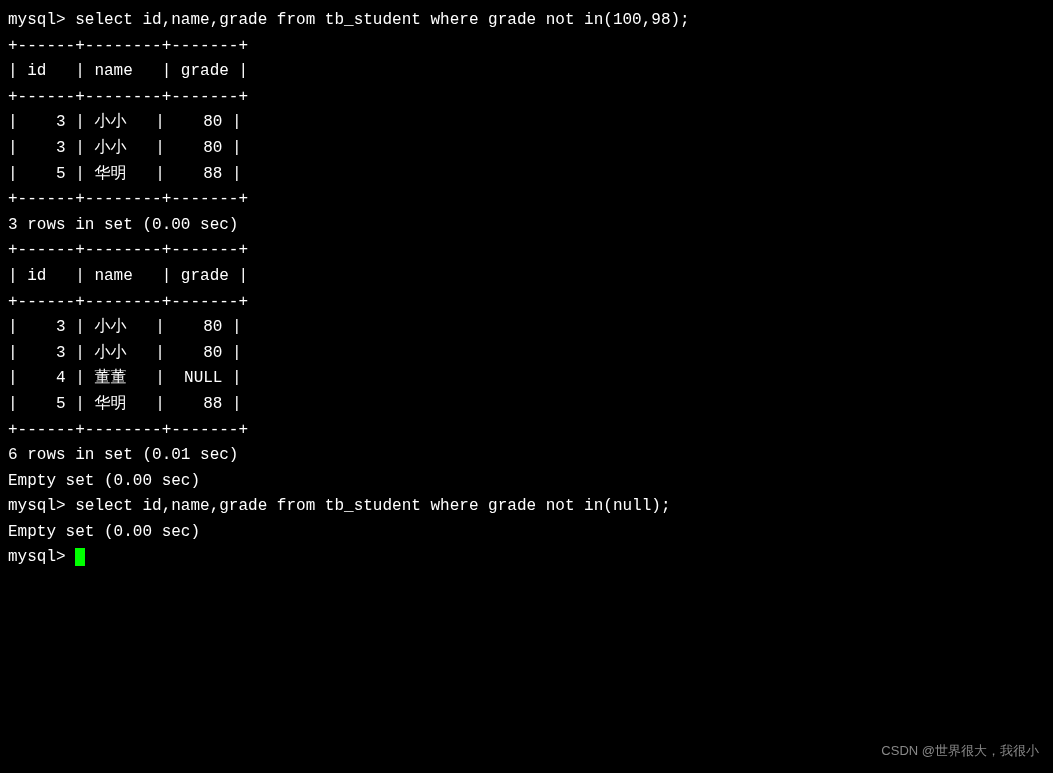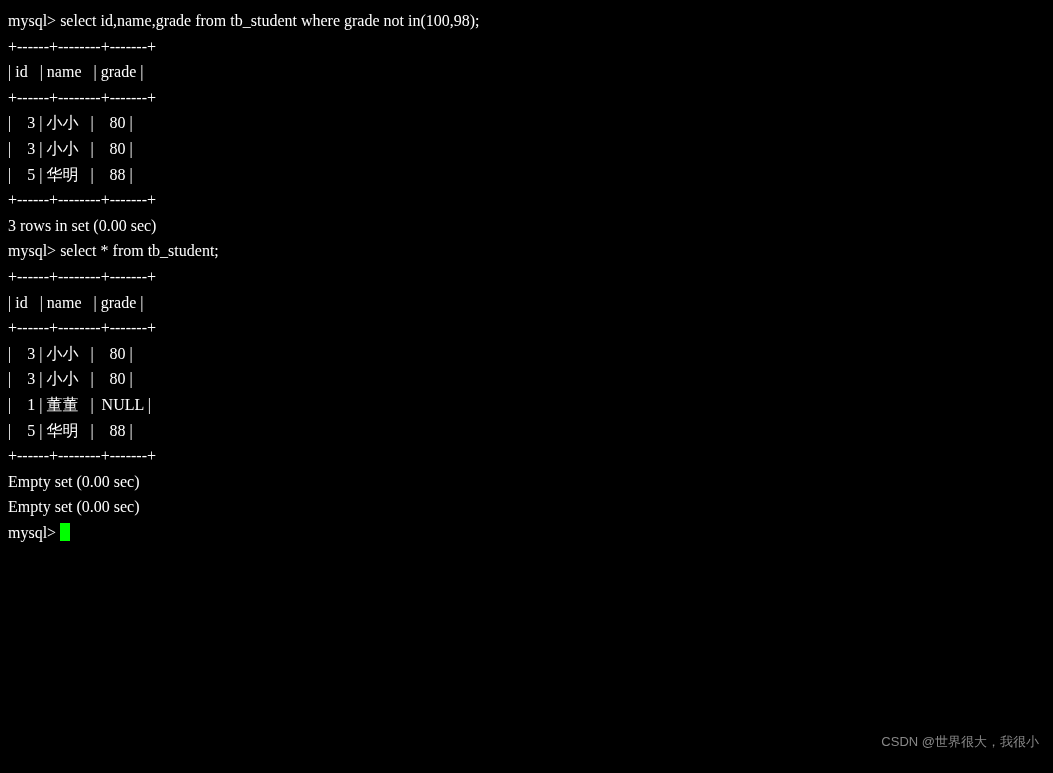--- a/index.html
+++ b/index.html
@@ -14,35 +14,35 @@
       font-size: 16px;
       line-height: 1.6;
       padding: 8px;
       width: 1053px;
       height: 773px;
       overflow: hidden;
       position: relative;
     }
     .term-line {
       white-space: pre;
-      font-family: Liberation Serif, serif;
+      font-family: Liberation Mono, monospace;
     }
     .prompt {
       color: #ffffff;
     }
     .cursor {
       display: inline-block;
       width: 10px;
       height: 18px;
       background: #00ff00;
       vertical-align: text-bottom;
     }
     .watermark {
       position: absolute;
-      bottom: 20px;
+      bottom: 11px;
       right: 14px;
       color: #888888;
       font-size: 13px;
       font-family: "Microsoft YaHei", sans-serif;
       margin-top: 24px;
     }
   </style>
 </head>
 <body>
 
@@ -50,30 +50,31 @@
   <div class="term-line"><span class="prompt">mysql&gt; </span><span>select id,name,grade from tb_student where grade not in(100,98);</span></div>
   <div class="term-line">+------+--------+-------+</div>
   <div class="term-line">| id   | name   | grade |</div>
   <div class="term-line">+------+--------+-------+</div>
   <div class="term-line">|    3 | 小小   |    80 |</div>
   <div class="term-line">|    3 | 小小   |    80 |</div>
   <div class="term-line">|    5 | 华明   |    88 |</div>
   <div class="term-line">+------+--------+-------+</div>
   <div class="term-line">3 rows in set (0.00 sec)</div>
   <div class="term-line"></div>
-  <div class="term-line"><span class="prompt">mysql&gt; </span><span>select * from tb_student;</span></div>
   <div class="term-line">+------+--------+-------+</div>
   <div class="term-line">| id   | name   | grade |</div>
   <div class="term-line">+------+--------+-------+</div>
   <div class="term-line">|    3 | 小小   |    80 |</div>
   <div class="term-line">|    3 | 小小   |    80 |</div>
-  <div class="term-line">|    1 | 董董   |  NULL |</div>
+  <div class="term-line">|    4 | 董董   |  NULL |</div>
   <div class="term-line">|    5 | 华明   |    88 |</div>
   <div class="term-line">+------+--------+-------+</div>
+  <div class="term-line">6 rows in set (0.01 sec)</div>
   <div class="term-line"></div>
   <div class="term-line">Empty set (0.00 sec)</div>
   <div class="term-line"></div>
+  <div class="term-line"><span class="prompt">mysql&gt; </span><span>select id,name,grade from tb_student where grade not in(null);</span></div>
   <div class="term-line">Empty set (0.00 sec)</div>
   <div class="term-line"></div>
   <div class="term-line"><span class="prompt">mysql&gt; </span><span class="cursor"></span></div>
 </div>
 
 <div class="watermark">CSDN @世界很大，我很小</div>
 
 </body></html>

